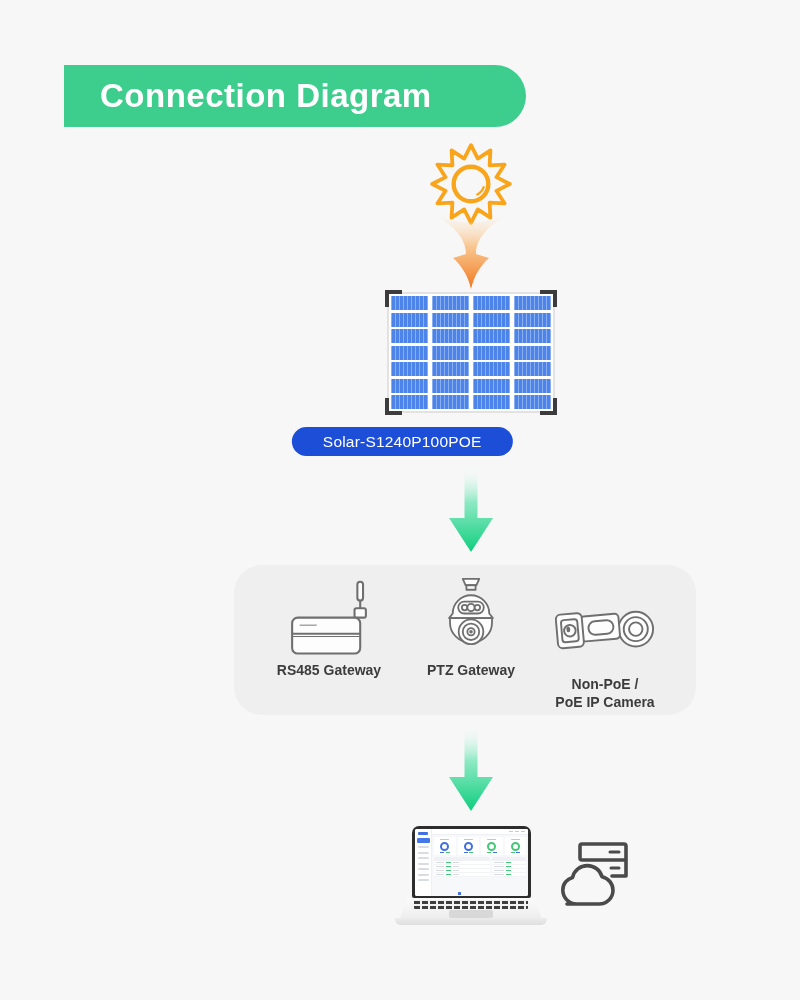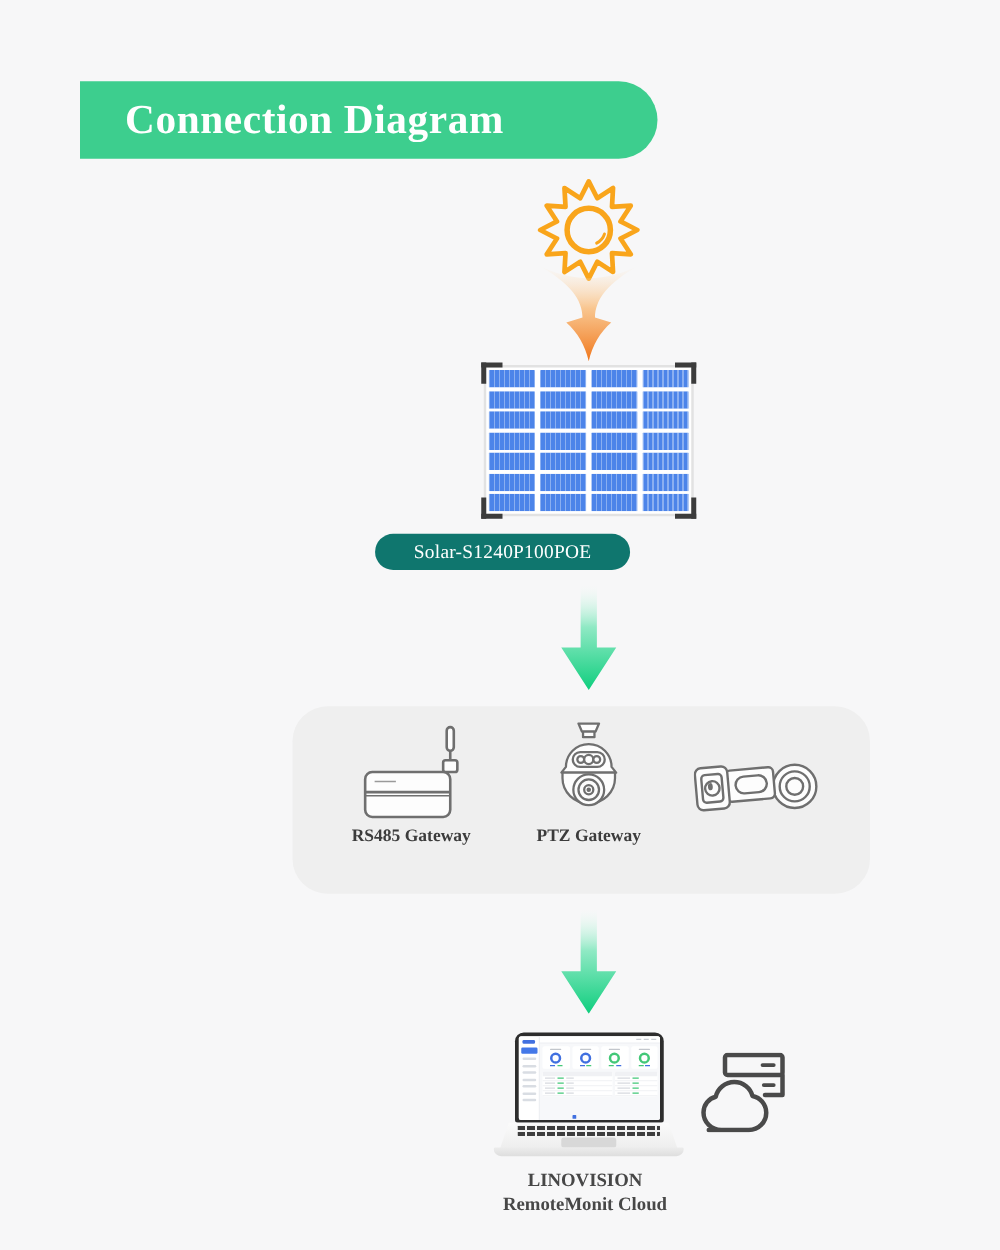--- a/index.html
+++ b/index.html
@@ -1,26 +1,26 @@
 <!DOCTYPE html>
 <html><head>
 <meta charset="utf-8">
 <style>
   html,body{margin:0;padding:0;background:#f7f7f8;}
   .stage{position:relative;width:672px;height:1000px;margin:0 auto;background:#f7f7f8;
-         font-family:Liberation Serif, serif;overflow:hidden;}
+         font-family:Liberation Sans, sans-serif;overflow:hidden;}
   .abs{position:absolute;}
 
   
   .banner{left:0;top:65px;width:462px;height:62px;background:#3dce8e;
           border-radius:0 31px 31px 0;display:flex;align-items:center;}
   .banner-title{color:#fff;font-size:33px;font-weight:bold;padding-left:36px;letter-spacing:.5px;}
 
   
-  .pill{left:50%;transform:translateX(-49%);top:427px;height:29px;background:#0f766e;
+  .pill{left:50%;transform:translateX(-49%);top:427px;height:29px;background:#1d4ed8;
         border-radius:15px;display:flex;align-items:center;padding:0 31px;}
   .pill span{color:#fff;font-size:15.5px;letter-spacing:.2px;}
 
   
   .panel{left:323px;top:292px;width:168px;height:121px;background:#fff;
          border:2px solid #e2e2e2;box-sizing:border-box;border-radius:2px;}
   .cells{position:absolute;inset:2px;display:grid;grid-template-columns:repeat(4,1fr);
          grid-template-rows:repeat(7,1fr);gap:2.5px 4px;}
   .cell{background:#4c84e9;background-image:repeating-linear-gradient(90deg,
          rgba(255,255,255,.35) 0 1px, transparent 1px 4px);border-radius:.5px;}
@@ -220,20 +220,24 @@
               <rect x="27" y="15" width="40" height="26" rx="4"></rect>
               <rect x="2" y="11" width="27" height="35" rx="5"></rect>
               <rect x="7" y="17" width="17" height="23" rx="3"></rect>
               <circle cx="15.5" cy="28.5" r="6"></circle>
               <ellipse cx="14" cy="27" rx="2" ry="3" fill="#6f6f6f" stroke="none"></ellipse>
               <rect x="35" y="21" width="26" height="14" rx="7"></rect>
             </g>
           </g>
         </svg>
       </div>
+      <div class="dev-name">
+        <div>Non-PoE /</div>
+        <div>PoE IP Camera</div>
+      </div>
     </div>
   </div>
 
   <div class="abs" style="left:384px;top:727px;">
     <svg width="46" height="84" viewBox="0 0 46 84">
       <path d="M16.5,0 H29.5 V50 H45 L23,84 L1,50 H16.5 Z" fill="url(#gGreen)"></path>
     </svg>
   </div>
 
   <div class="abs lt-screen">
@@ -348,18 +352,14 @@
       <g fill="none" stroke="#4a4a4a" stroke-width="3.6" stroke-linejoin="round" stroke-linecap="round">
         <rect x="30" y="2" width="46" height="16" rx="2"></rect>
         <path d="M60,10 H69" stroke-width="3"></path>
         <path d="M76,18 V34 M62,34 H76"></path>
         <path d="M61,26 H69" stroke-width="3"></path>
       </g>
       <path d="M17,62 h32 c7.8,0 14,-6.2 14,-13.8 c0,-6.6 -4.7,-12.1 -11,-13.4 c-1.7,-6.5 -7.6,-11.2 -14.6,-11.2 c-7.2,0 -13.3,5 -14.8,11.8 c-5.6,1.4 -9.8,6.5 -9.8,12.6 c0,7.8 6.3,14 14.2,14 z" fill="#f7f7f8" stroke="#4a4a4a" stroke-width="3.6" stroke-linejoin="round"></path>
     </svg>
   </div>
 
-  <div class="abs cloud-label">
-    <div>LINOVISION</div>
-    <div>RemoteMonit Cloud</div>
-  </div>
 
 </div>
 
 </body></html>

